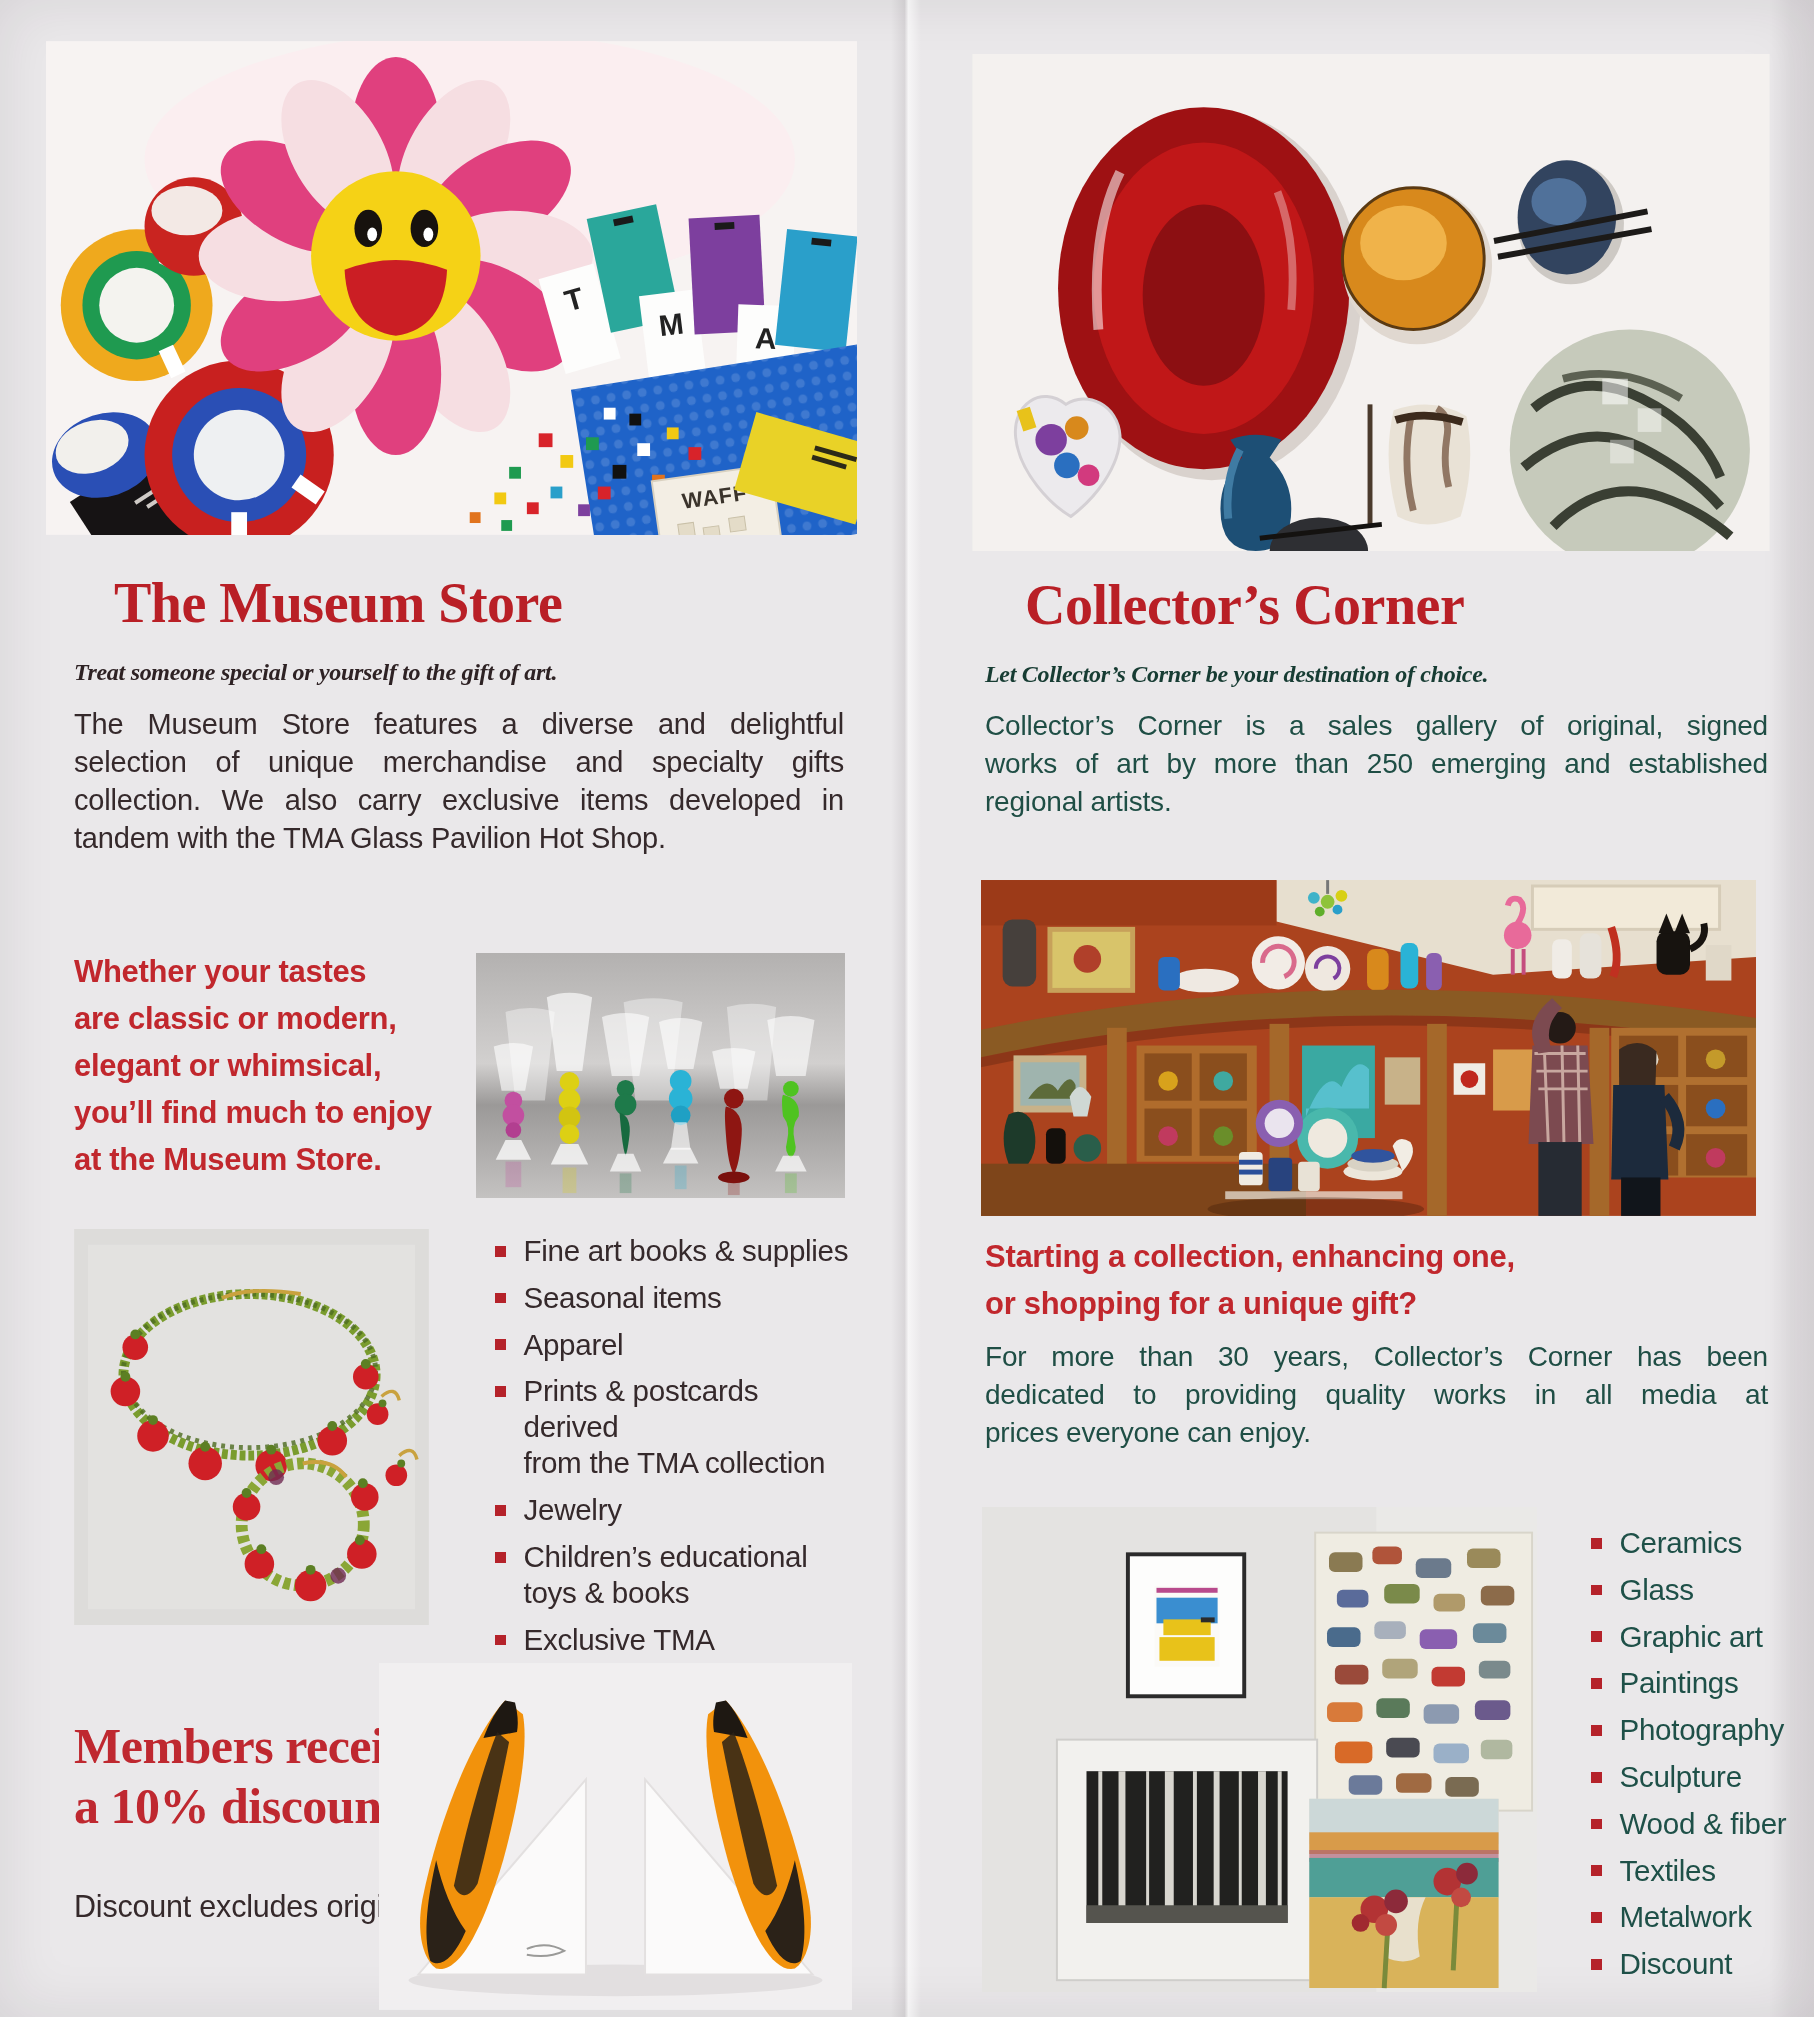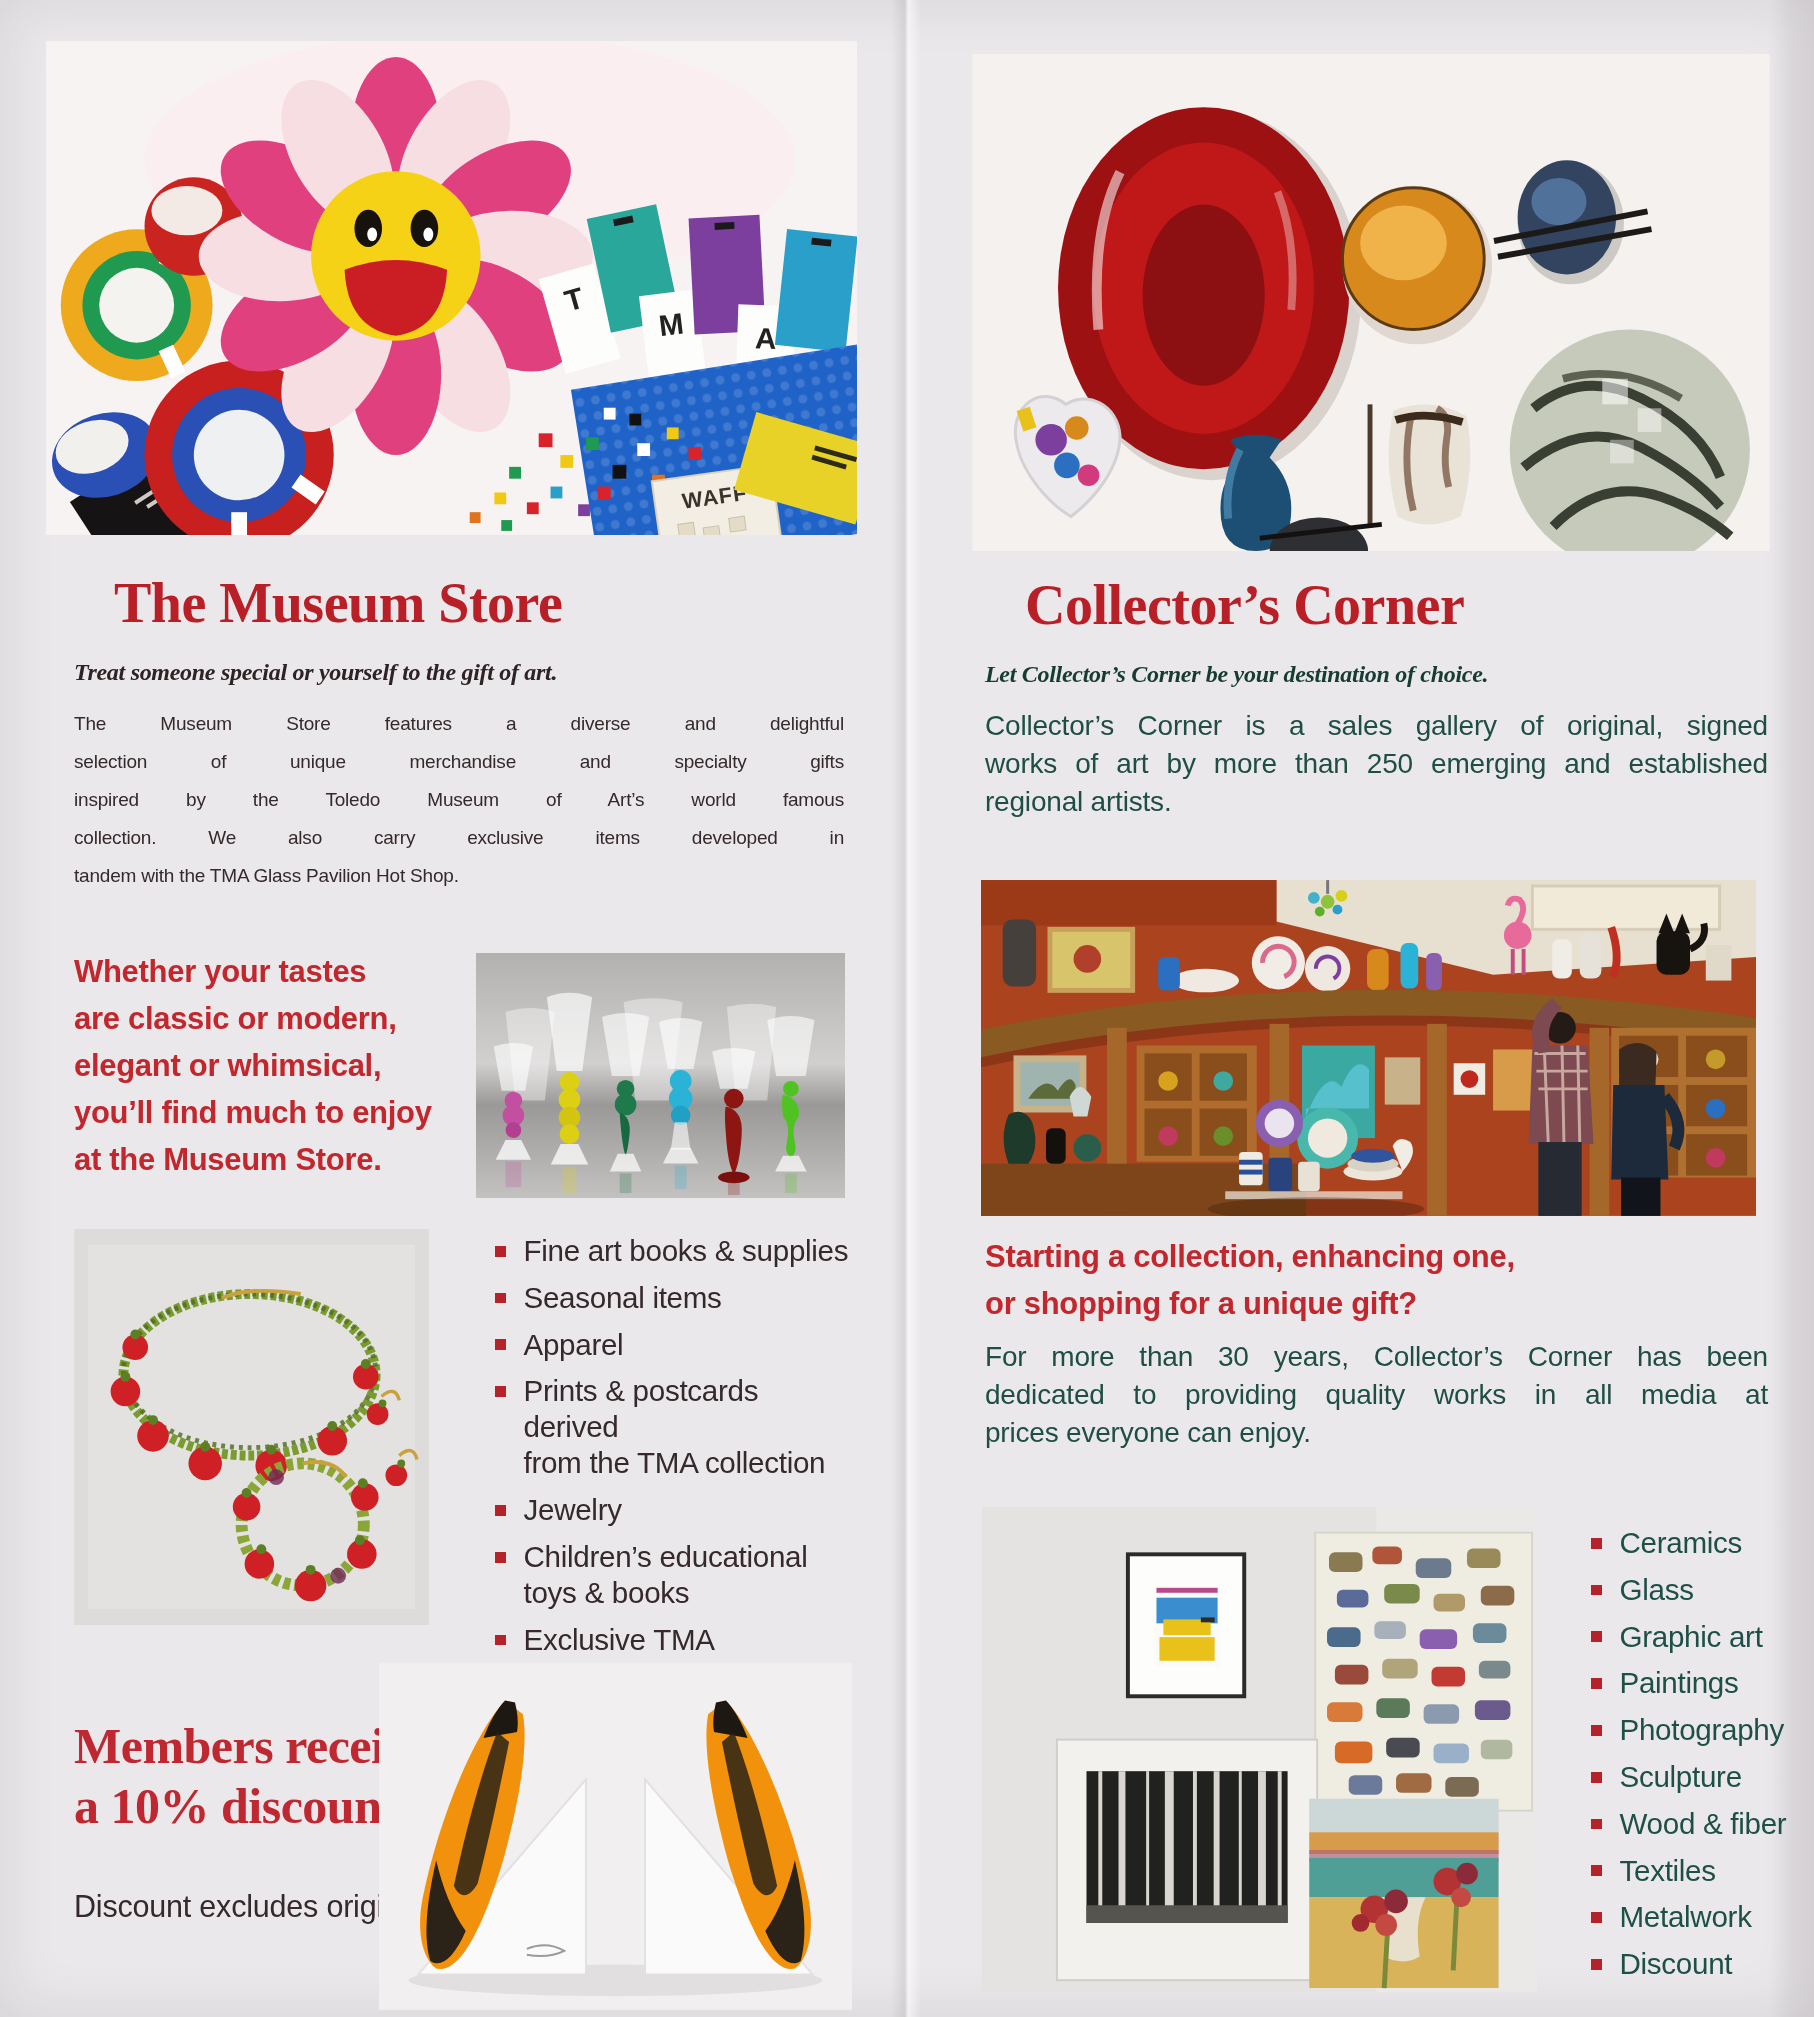--- a/index.html
+++ b/index.html
@@ -17,21 +17,21 @@
     font-family:"Liberation Serif","DejaVu Serif",serif;
     font-weight:bold;font-size:56px;line-height:1.05;color:#b91f26;
     letter-spacing:-0.5px;white-space:nowrap;margin-left:40px;
   }
   .subtitle{
     font-family:"Liberation Serif","DejaVu Serif",serif;
     font-weight:bold;font-style:italic;font-size:24px;line-height:1.1;
     color:#2e2224;white-space:nowrap;letter-spacing:-0.3px;
   }
   .subtitle.green{color:#173c33;}
-  .bodytxt{font-size:19px;line-height:38px;color:#35292b;letter-spacing:-0.2px;}
+  .bodytxt{font-size:29px;line-height:38px;color:#35292b;letter-spacing:-0.2px;}
   .bodytxt.teal{color:#1f4e45;font-size:28px;}
   .jl{text-align:justify;text-align-last:justify;}
   .jl-end{text-align:left;text-align-last:left;}
   .callout{font-weight:bold;font-size:31px;line-height:47px;color:#c1272d;letter-spacing:-0.3px;}
   .members{
     font-family:"Liberation Serif","DejaVu Serif",serif;font-weight:bold;
     font-size:50px;line-height:60px;color:#bf2830;letter-spacing:-0.5px;
   }
   .note{font-size:30.5px;color:#35292b;letter-spacing:-0.2px;}
   ul.blist{list-style:none;margin:0;padding:0;}
@@ -180,21 +180,20 @@
       </g>
     </svg>
   </div>
 
   <div class="abs big-title" style="left:74px;top:574px;">The Museum Store</div>
   <div class="abs subtitle" style="left:74px;top:659px;">Treat someone special or yourself to the gift of art.</div>
 
   <div class="abs bodytxt" style="left:74px;top:705px;width:770px;">
     <div class="jl">The Museum Store features a diverse and delightful</div>
     <div class="jl">selection of unique merchandise and specialty gifts</div>
-    <div class="jl">inspired by the Toledo Museum of Art’s world famous</div>
     <div class="jl">collection. We also carry exclusive items developed in</div>
     <div class="jl-end">tandem with the TMA Glass Pavilion Hot Shop.</div>
   </div>
 
   <div class="abs callout" style="left:74px;top:948px;width:394px;">
     <div>Whether your tastes</div>
     <div>are classic or modern,</div>
     <div>elegant or whimsical,</div>
     <div>you’ll find much to enjoy</div>
     <div>at the Museum Store.</div>

